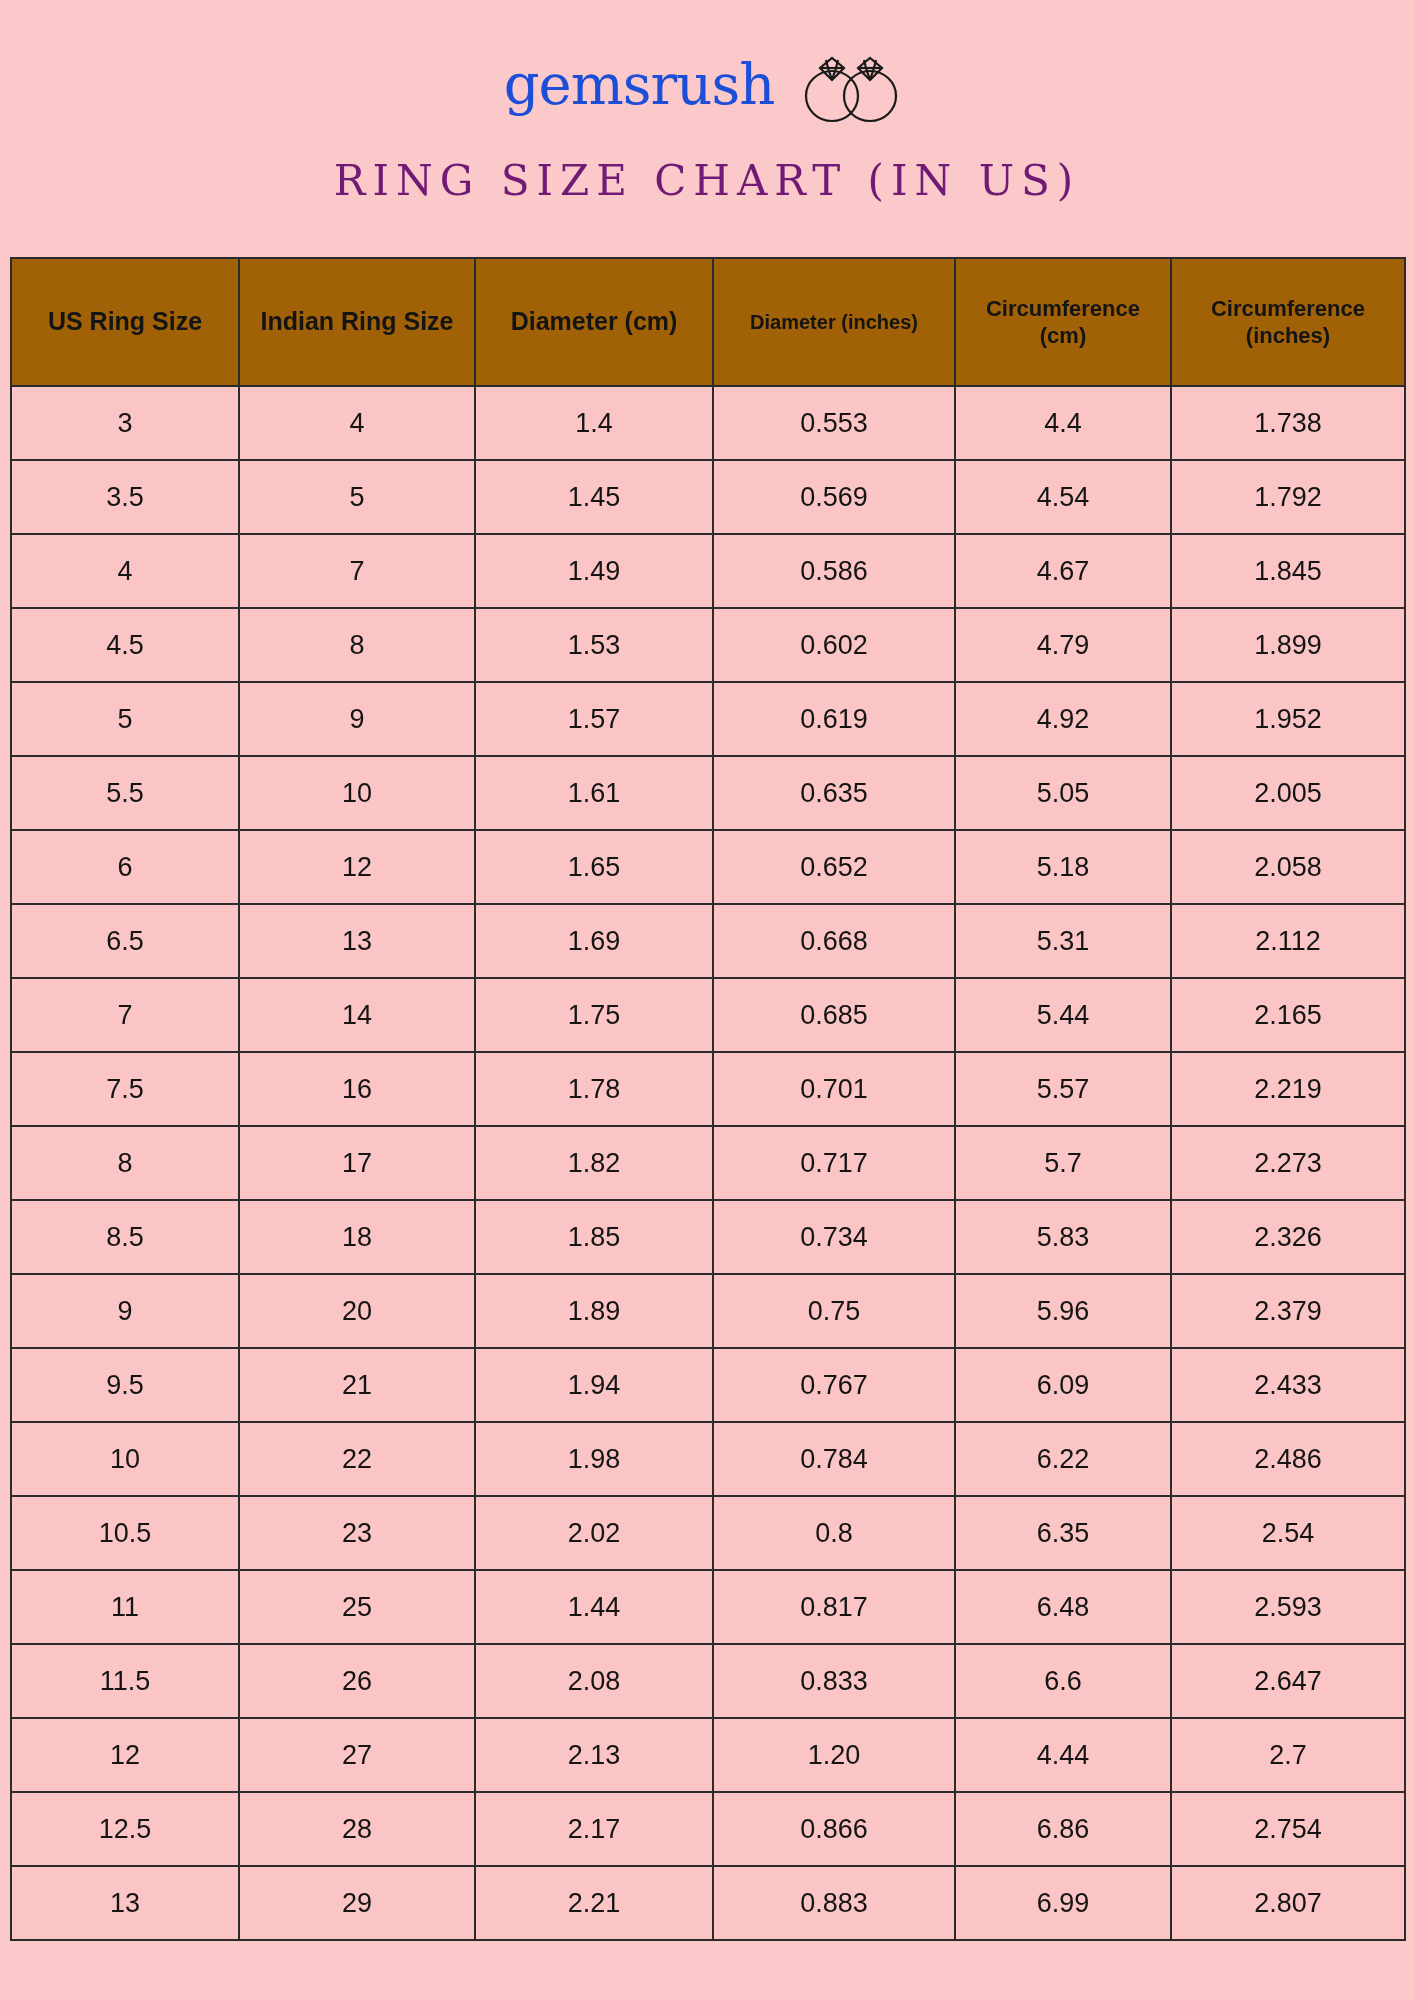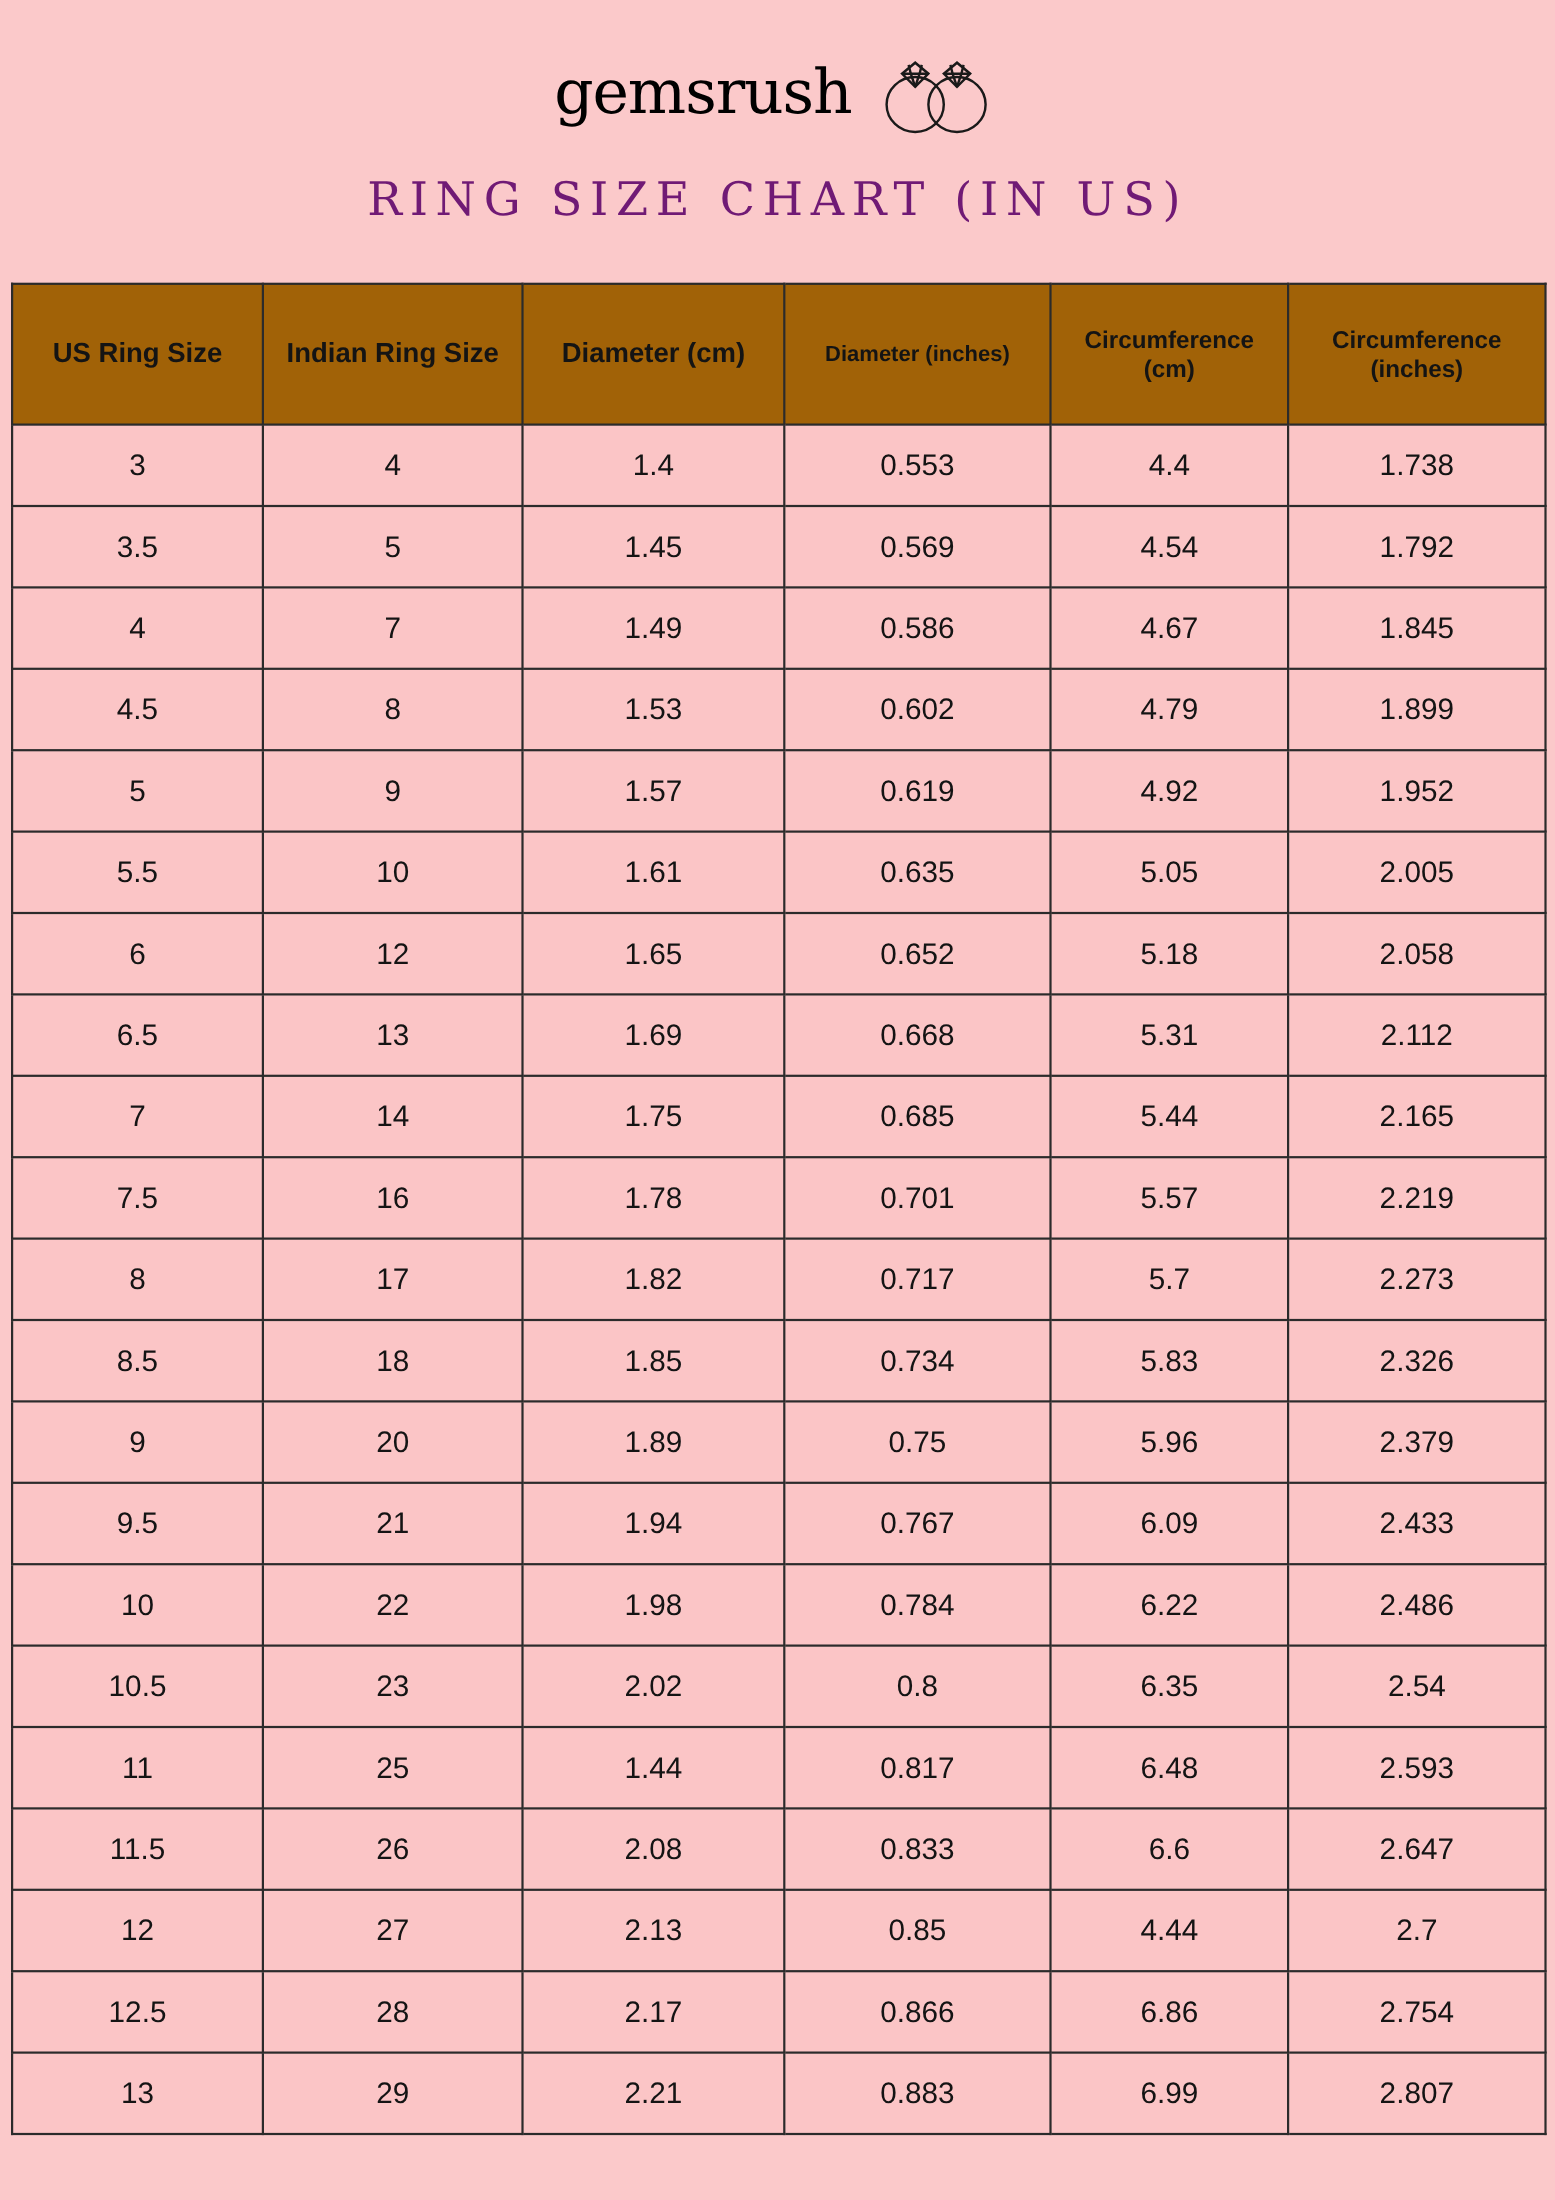--- a/index.html
+++ b/index.html
@@ -30,21 +30,21 @@
     display: flex;
     align-items: center;
     justify-content: center;
     gap: 18px;
     height: 90px;
   }
   .brand-word {
     font-family: "DejaVu Serif", serif;
     font-size: 56px;
     letter-spacing: -1px;
-    color: #000000;
+    color: #1d4ed8;
     line-height: 1;
     font-weight: 400;
   }
   .brand-rings {
     display: inline-block;
     line-height: 1;
   }
   .chart-title {
     margin-top: 26px;
     font-family: "DejaVu Serif", serif;
@@ -287,21 +287,21 @@
             <td>26</td>
             <td>2.08</td>
             <td>0.833</td>
             <td>6.6</td>
             <td>2.647</td>
           </tr>
           <tr>
             <td>12</td>
             <td>27</td>
             <td>2.13</td>
-            <td>0.85</td>
+            <td>1.20</td>
             <td>4.44</td>
             <td>2.7</td>
           </tr>
           <tr>
             <td>12.5</td>
             <td>28</td>
             <td>2.17</td>
             <td>0.866</td>
             <td>6.86</td>
             <td>2.754</td>

